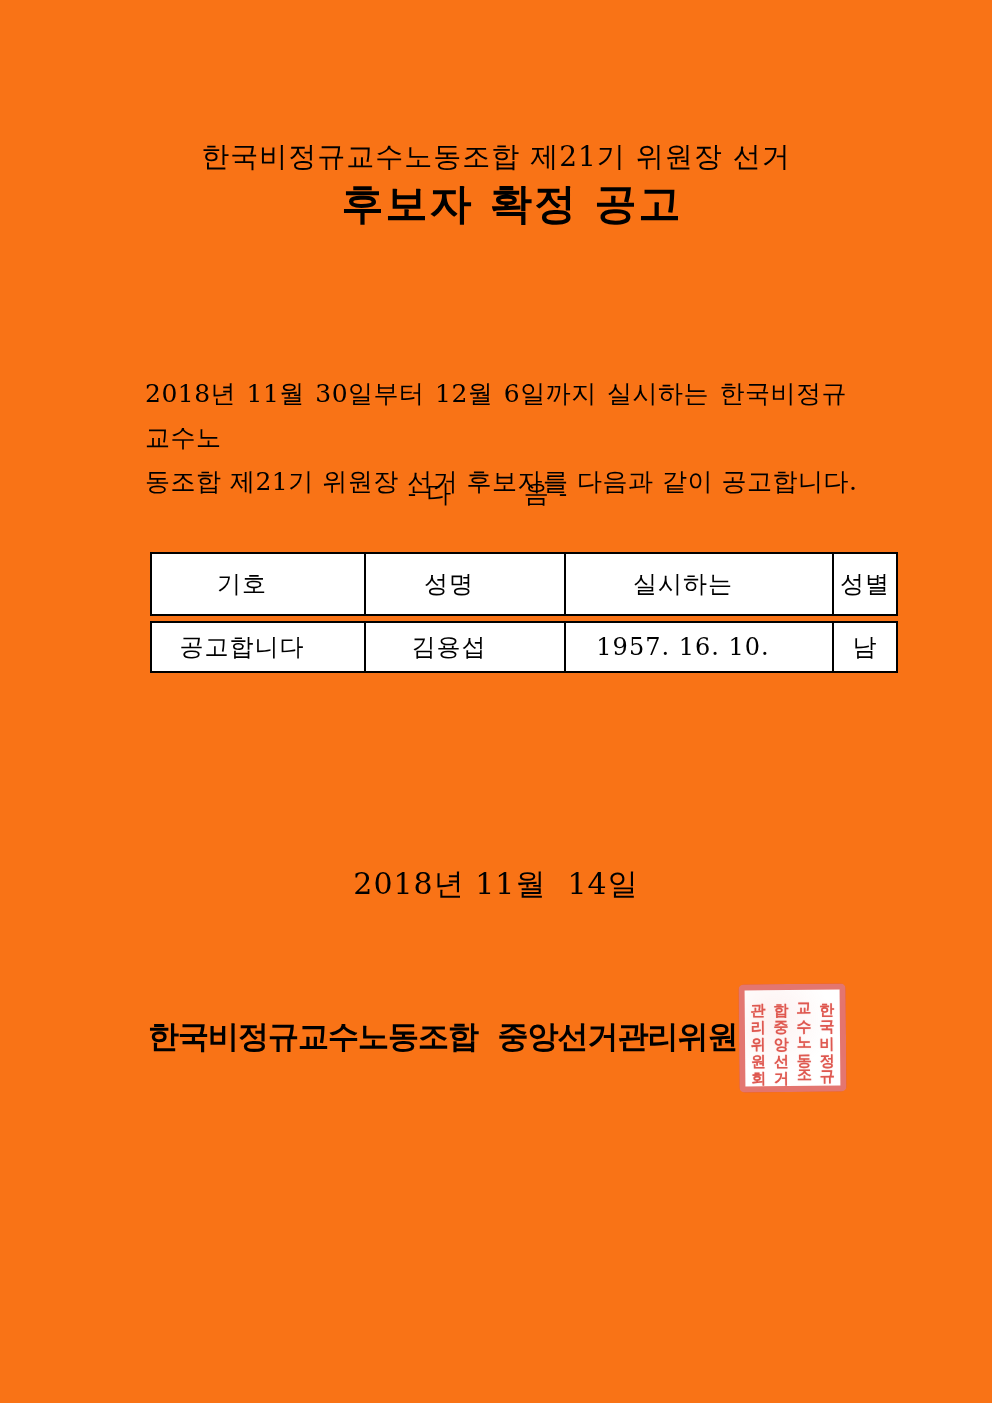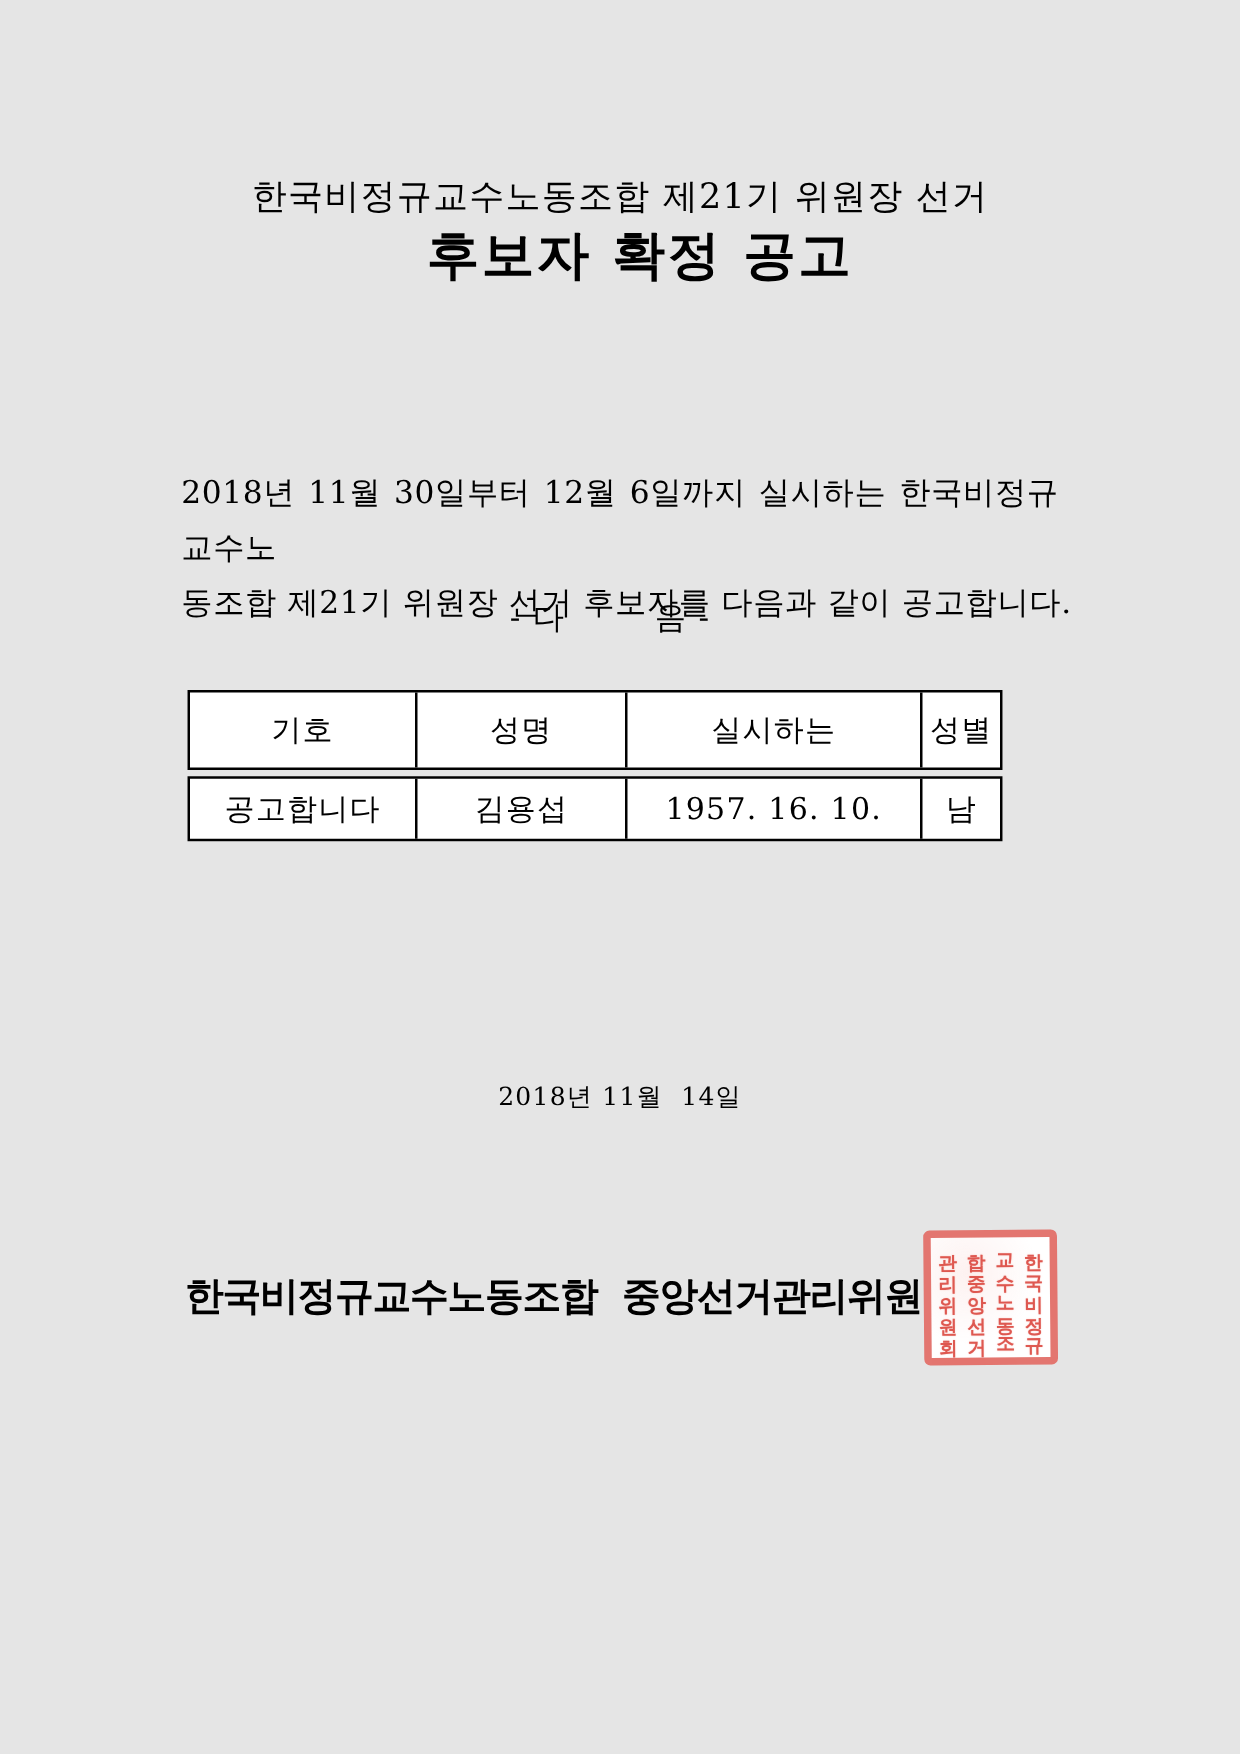--- a/index.html
+++ b/index.html
@@ -2,21 +2,21 @@
 <html><head>
 <meta charset="utf-8">
 <style>
   * { margin: 0; padding: 0; box-sizing: border-box; }
   html, body { background: #ffffff; }
   .page {
     position: relative;
     width: 992px;
     height: 1403px;
     margin: 0 auto;
-    background: #e5e5e5;
+    background: #f97316;
     color: #000000;
     font-family: "DejaVu Serif", "Liberation Serif", serif;
     overflow: hidden;
   }
   .title-line1 {
     position: absolute;
     top: 138px; left: 0; width: 100%;
     text-align: center;
     font-size: 28px;
     letter-spacing: 1px;
@@ -63,30 +63,30 @@
   .t-row.data { height: 52px; margin-top: 5px; }
   .t-cell {
     display: flex;
     align-items: center;
     justify-content: center;
     font-size: 24px;
     letter-spacing: 1px;
     white-space: pre;
     text-align: center;
   }
-  .t-cell + .t-cell { border-left: 2px solid #000; }
+  .t-cell + .t-cell { border-left: 2px solid #000; margin-left: 32px; }
   .col-1 { width: 180px; }
   .col-2 { width: 168px; }
   .col-3 { width: 236px; }
   .col-4 { width: 64px; }
   .date-line {
     position: absolute;
     top: 864px; left: 0; width: 100%;
     text-align: center;
-    font-size: 20px;
+    font-size: 30px;
     letter-spacing: 1px;
     white-space: pre;
   }
   .footer-committee {
     position: absolute;
     left: 148px; top: 1016px;
     font-family: "DejaVu Sans", "Liberation Sans", sans-serif;
     font-weight: bold;
     font-size: 31px;
     letter-spacing: -1px;

